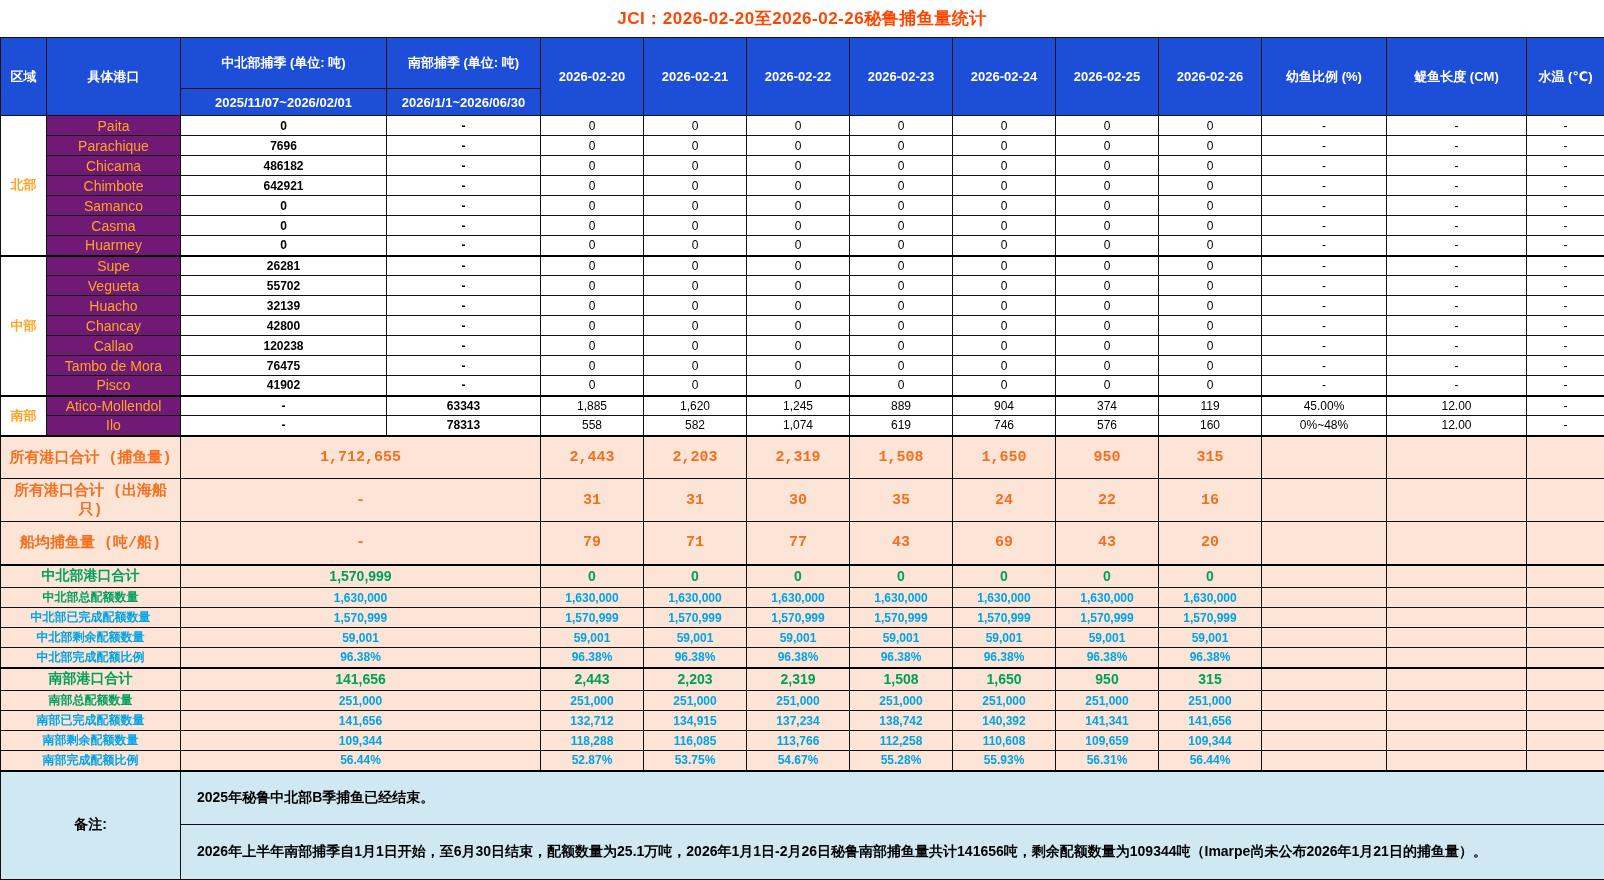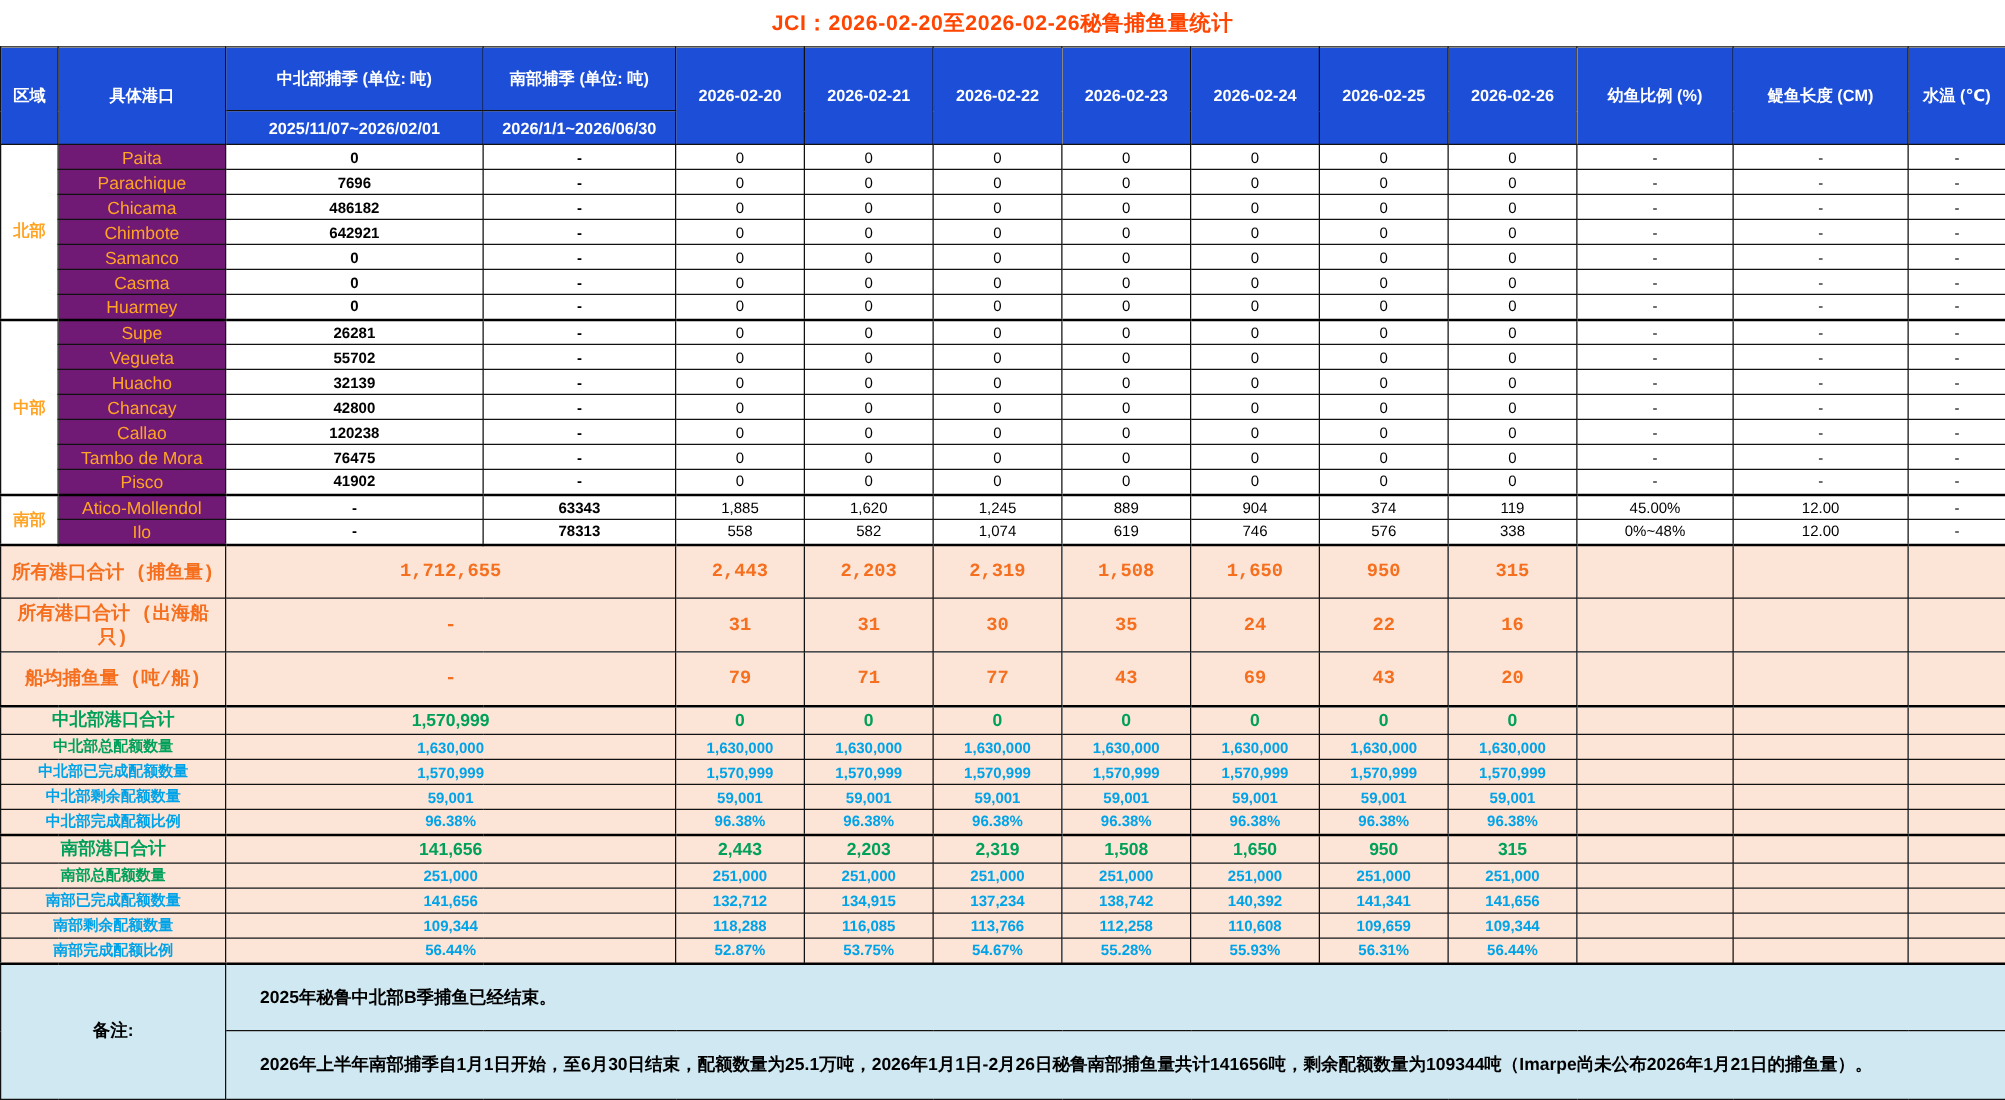--- a/index.html
+++ b/index.html
@@ -21,21 +21,21 @@
   tr.sum-row { height:43px; }
   tr.sum-row td { background:#FCE4D6; color:#F56F1E; font-weight:bold; font-size:15px;font-family:Liberation Mono, monospace; }
   tr.q-row { height:20px;margin-top:40px; }
   tr.q-row td { background:#FCE4D6; font-size:12px; font-weight:bold; }
   tr.q-total { height:23px; }
   tr.q-total td { font-size:14px; }
   .q-green { color:#00A05A; }
   .q-blue { color:#00A3E8; }
   tr.note-row td { background:#CFE8F2; color:#000; }
   td.note-label { font-size:14px; font-weight:bold; }
-  td.note-text { text-align:left; padding-left:27px; font-size:14px; font-weight:bold; }
+  td.note-text { text-align:left; padding-left:16px; font-size:14px; font-weight:bold; }
   tr.note1 { height:54px; } tr.note2 { height:55px;border-radius:25px; }
   .grp-top { border-top:2px solid #000 !important; }
   .grp-top td { border-top:2px solid #000; }
 </style>
 </head>
 <body>
 
 <div class="page">
   <div class="title">JCI：2026-02-20至2026-02-26秘鲁捕鱼量统计</div>
 
@@ -312,21 +312,21 @@
     <tr class="port-row">
       <td class="port">Ilo</td>
       <td class="val v-blue">-</td>
       <td class="val v-blue">78313</td>
       <td class="val">558</td>
       <td class="val">582</td>
       <td class="val">1,074</td>
       <td class="val">619</td>
       <td class="val">746</td>
       <td class="val">576</td>
-      <td class="val">338</td>
+      <td class="val">160</td>
       <td class="val">0%~48%</td>
       <td class="val">12.00</td>
       <td class="val">-</td>
     </tr>
 
     <tr class="sum-row grp-top">
       <td colspan="2">所有港口合计 (捕鱼量)</td>
       <td colspan="2">1,712,655</td>
       <td>2,443</td>
       <td>2,203</td>

